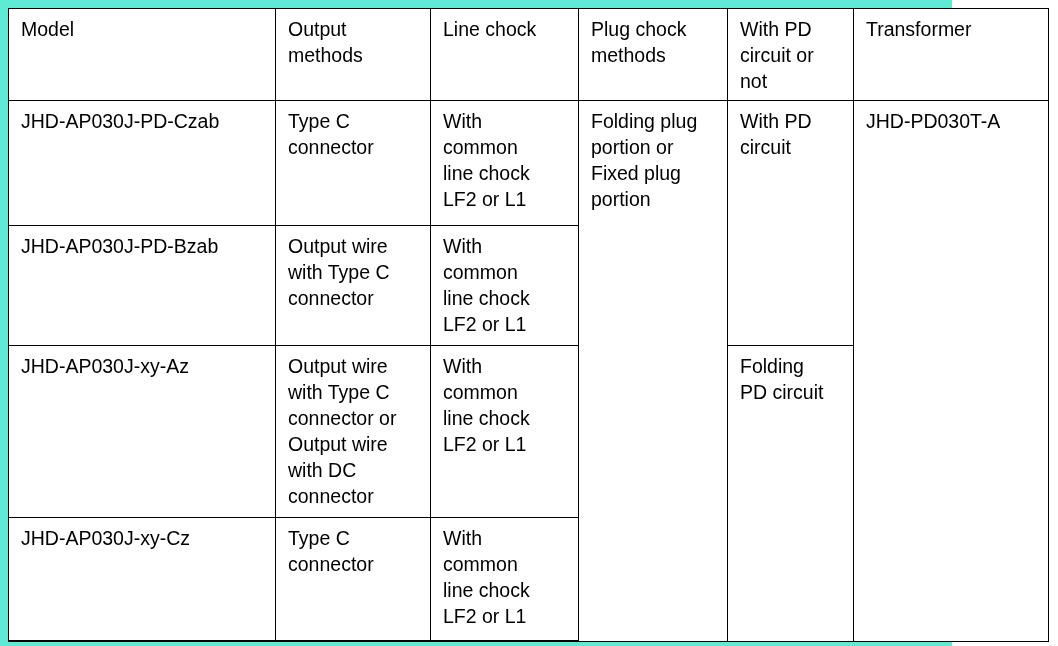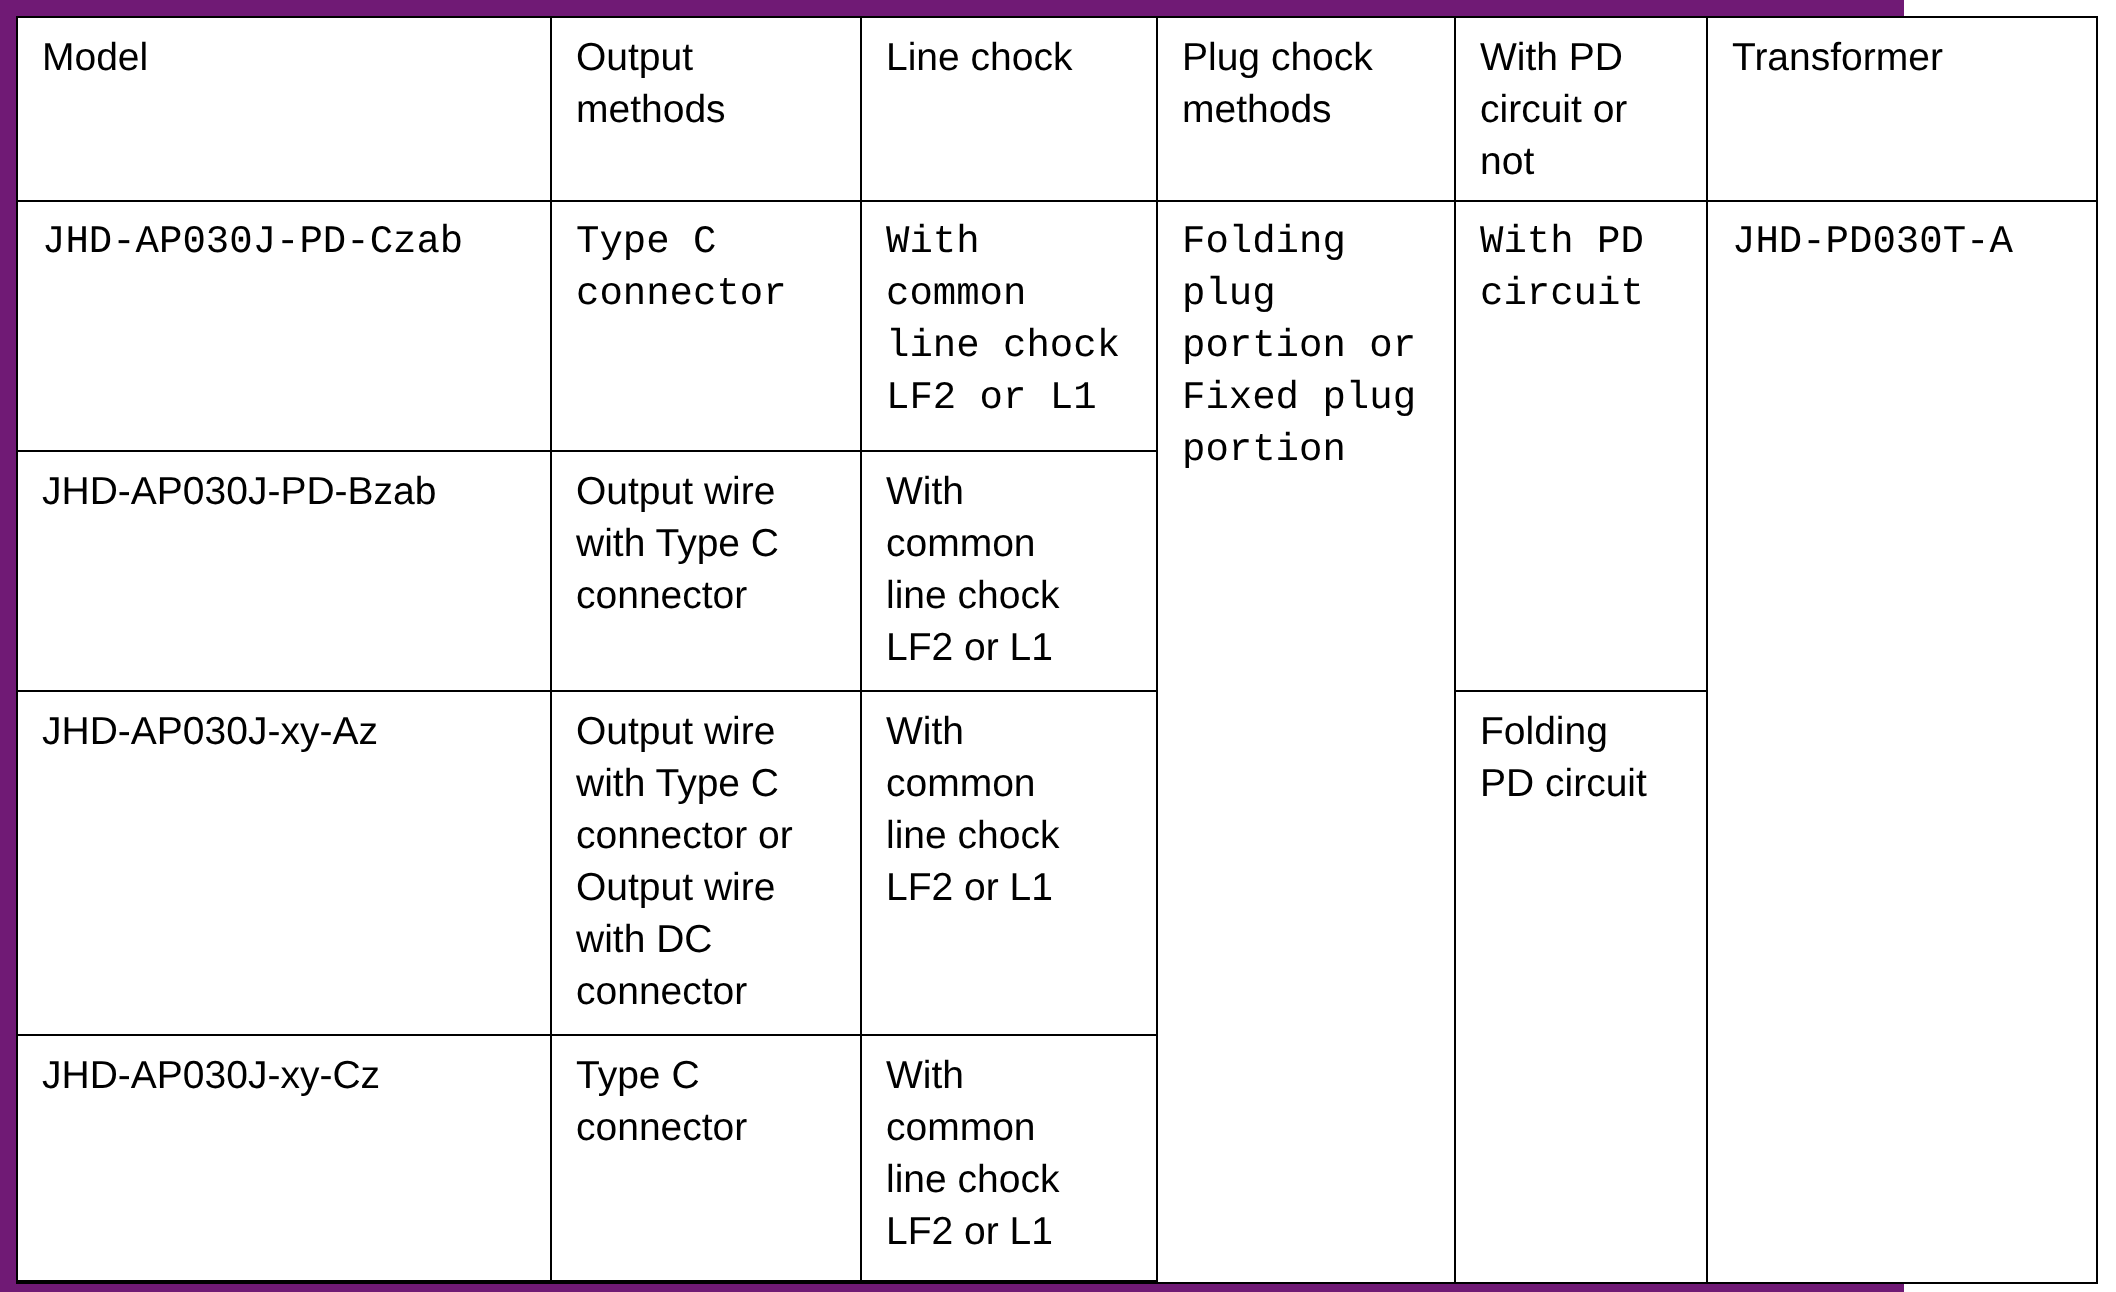--- a/index.html
+++ b/index.html
@@ -14,21 +14,21 @@
     overflow: hidden;
     font-family: "Liberation Sans", sans-serif;
     color: #000000;
     -webkit-font-smoothing: antialiased;
   }
 
   #page {
     position: relative;
     width: 952px;
     height: 646px;
-    background: #701a75;
+    background: #5eead4;
   }
 
   
   #spec-table {
     position: absolute;
     left: 8px;
     top: 8px;
     width: 1040px;
     border-collapse: collapse;
     table-layout: fixed;
@@ -48,21 +48,21 @@
     padding: 7px 9px 6px 12px;
     font-size: 19.5px;
     line-height: 26px;
     font-weight: normal;
     word-wrap: break-word;
     overflow-wrap: break-word;
   }
 
   
   tr.row-head td { height: 73px; }
-  tr.row-1 td    { height: 111px; font-family: Liberation Mono, monospace; }
+  tr.row-1 td    { height: 111px; }
   tr.row-2 td    { height: 106px; margin-left: 28px; }
   tr.row-3 td    { height: 158px; }
   tr.row-4 td    { height: 109px; }
 
   
   #spec-table tr.row-4 td { border-bottom-width: 2px; }
 
   .cell-text {
     display: block;
     white-space: pre-line;

